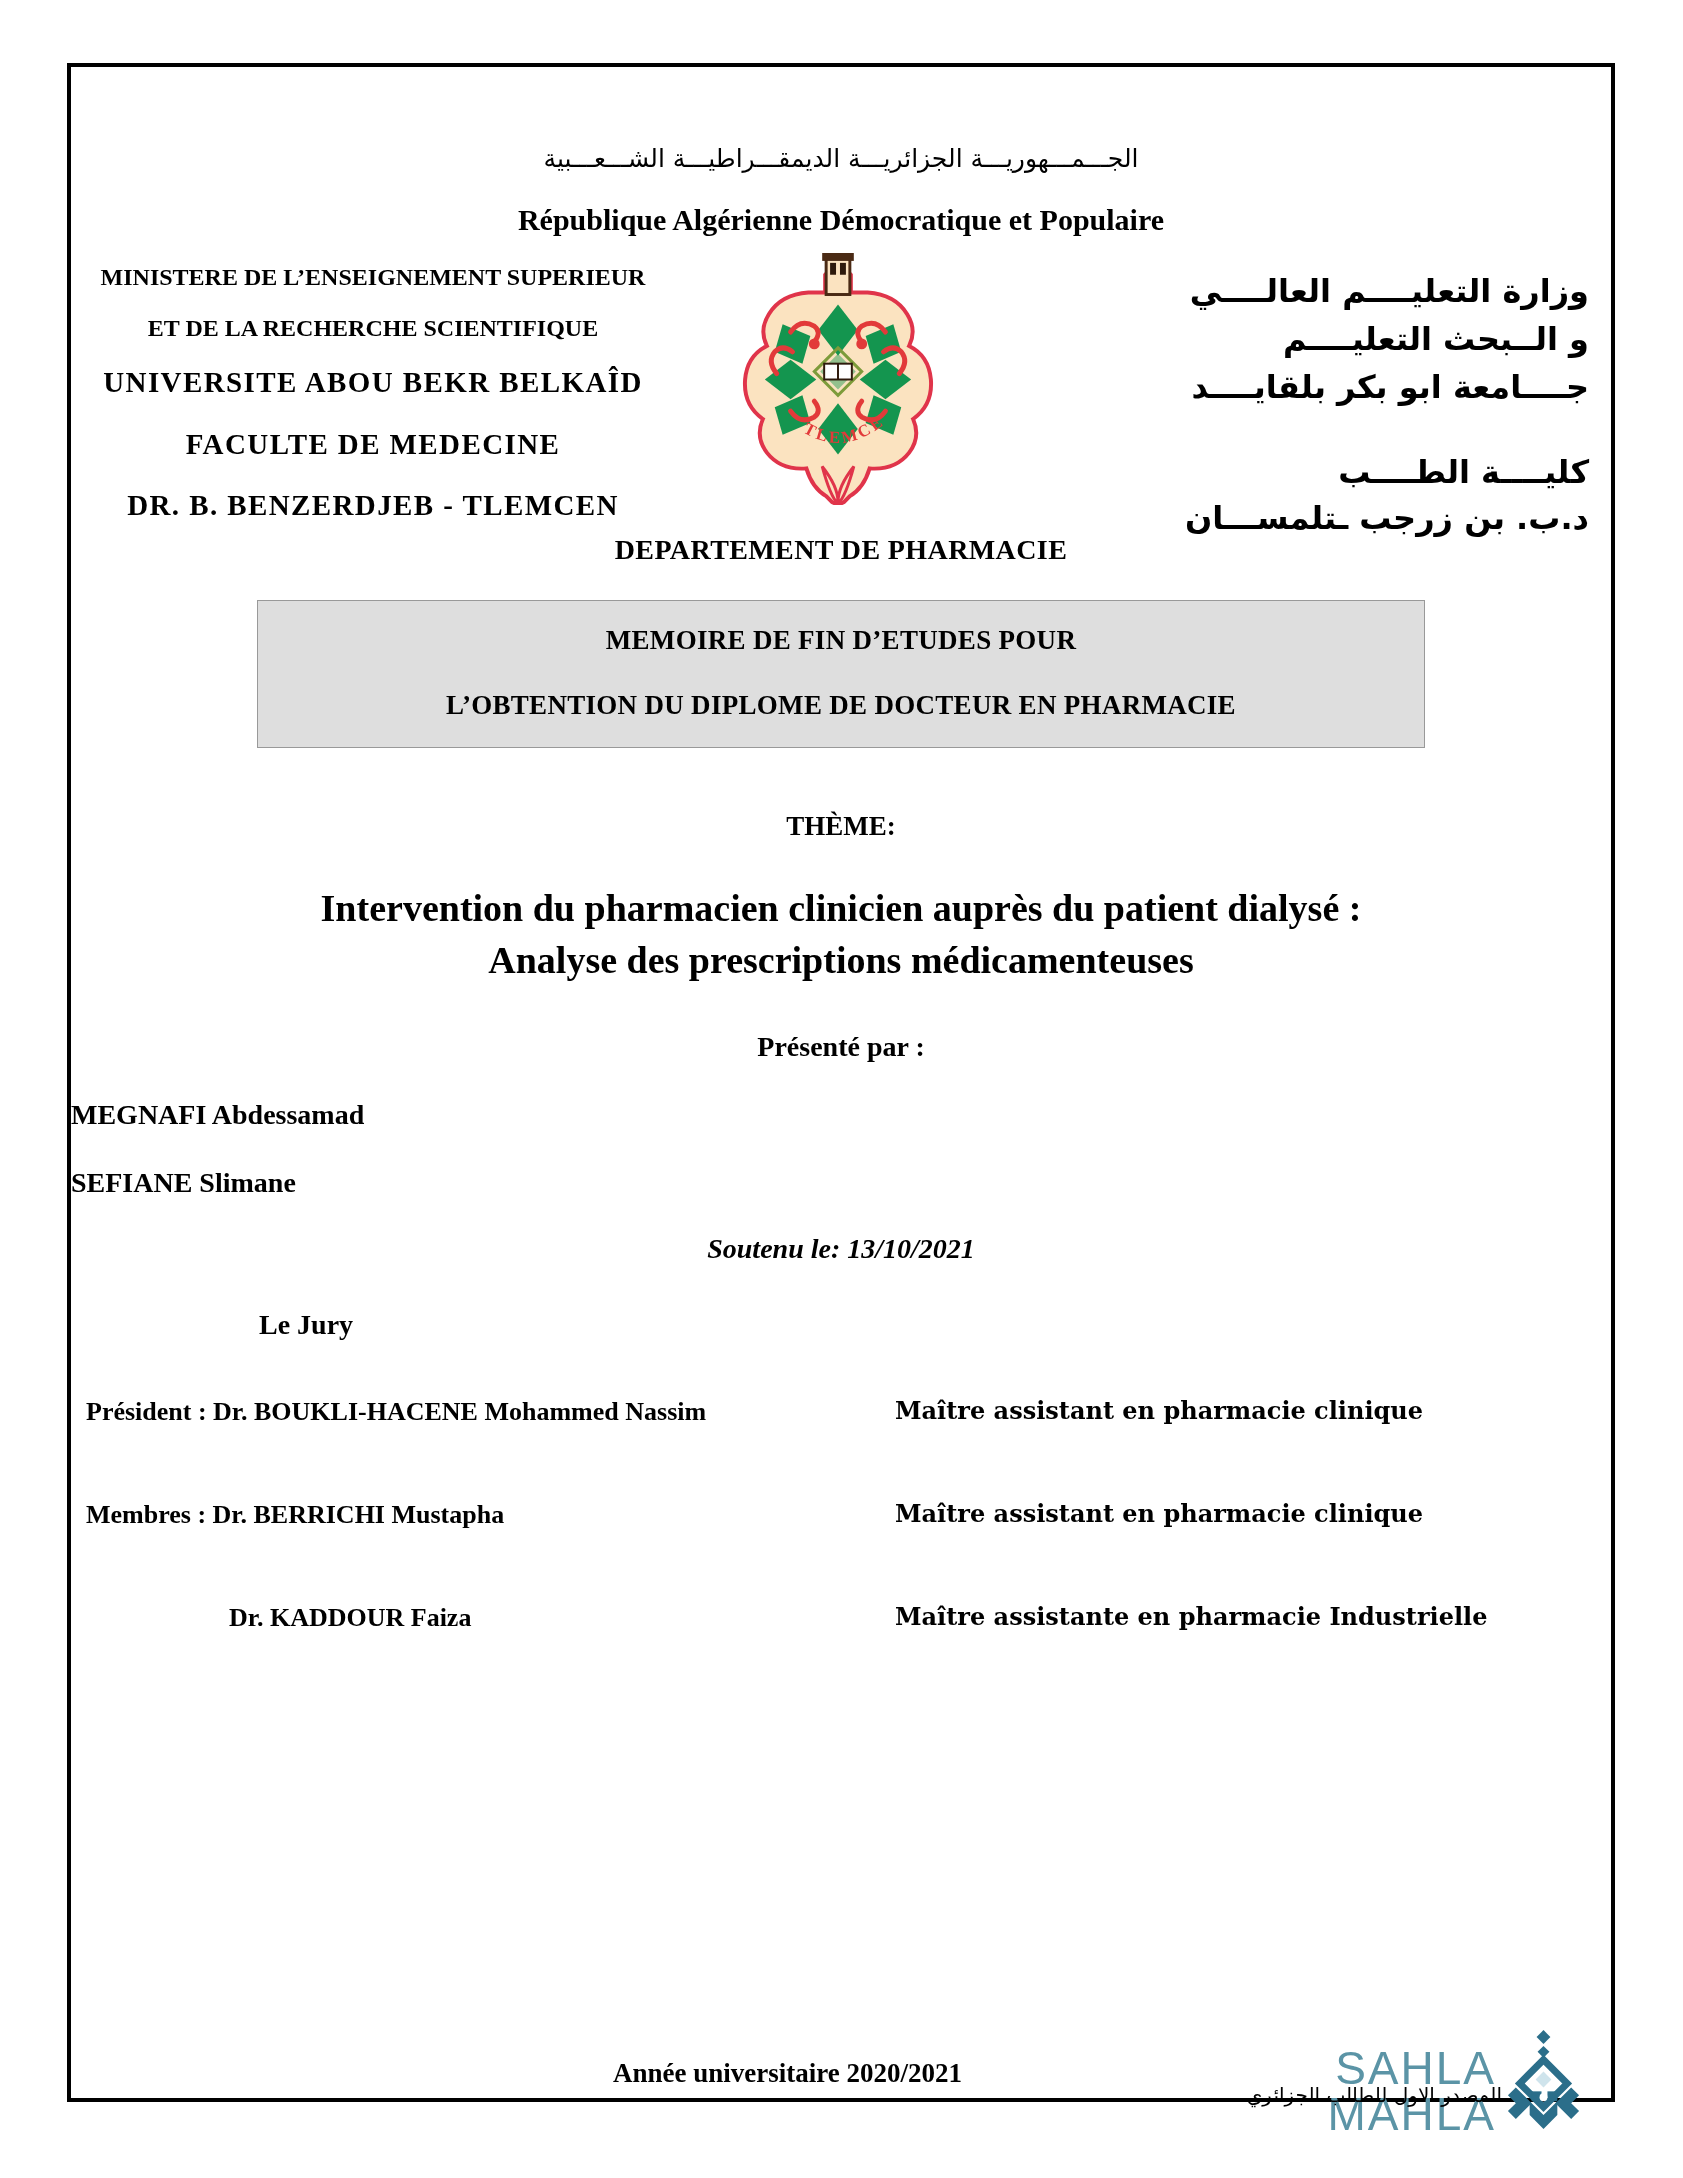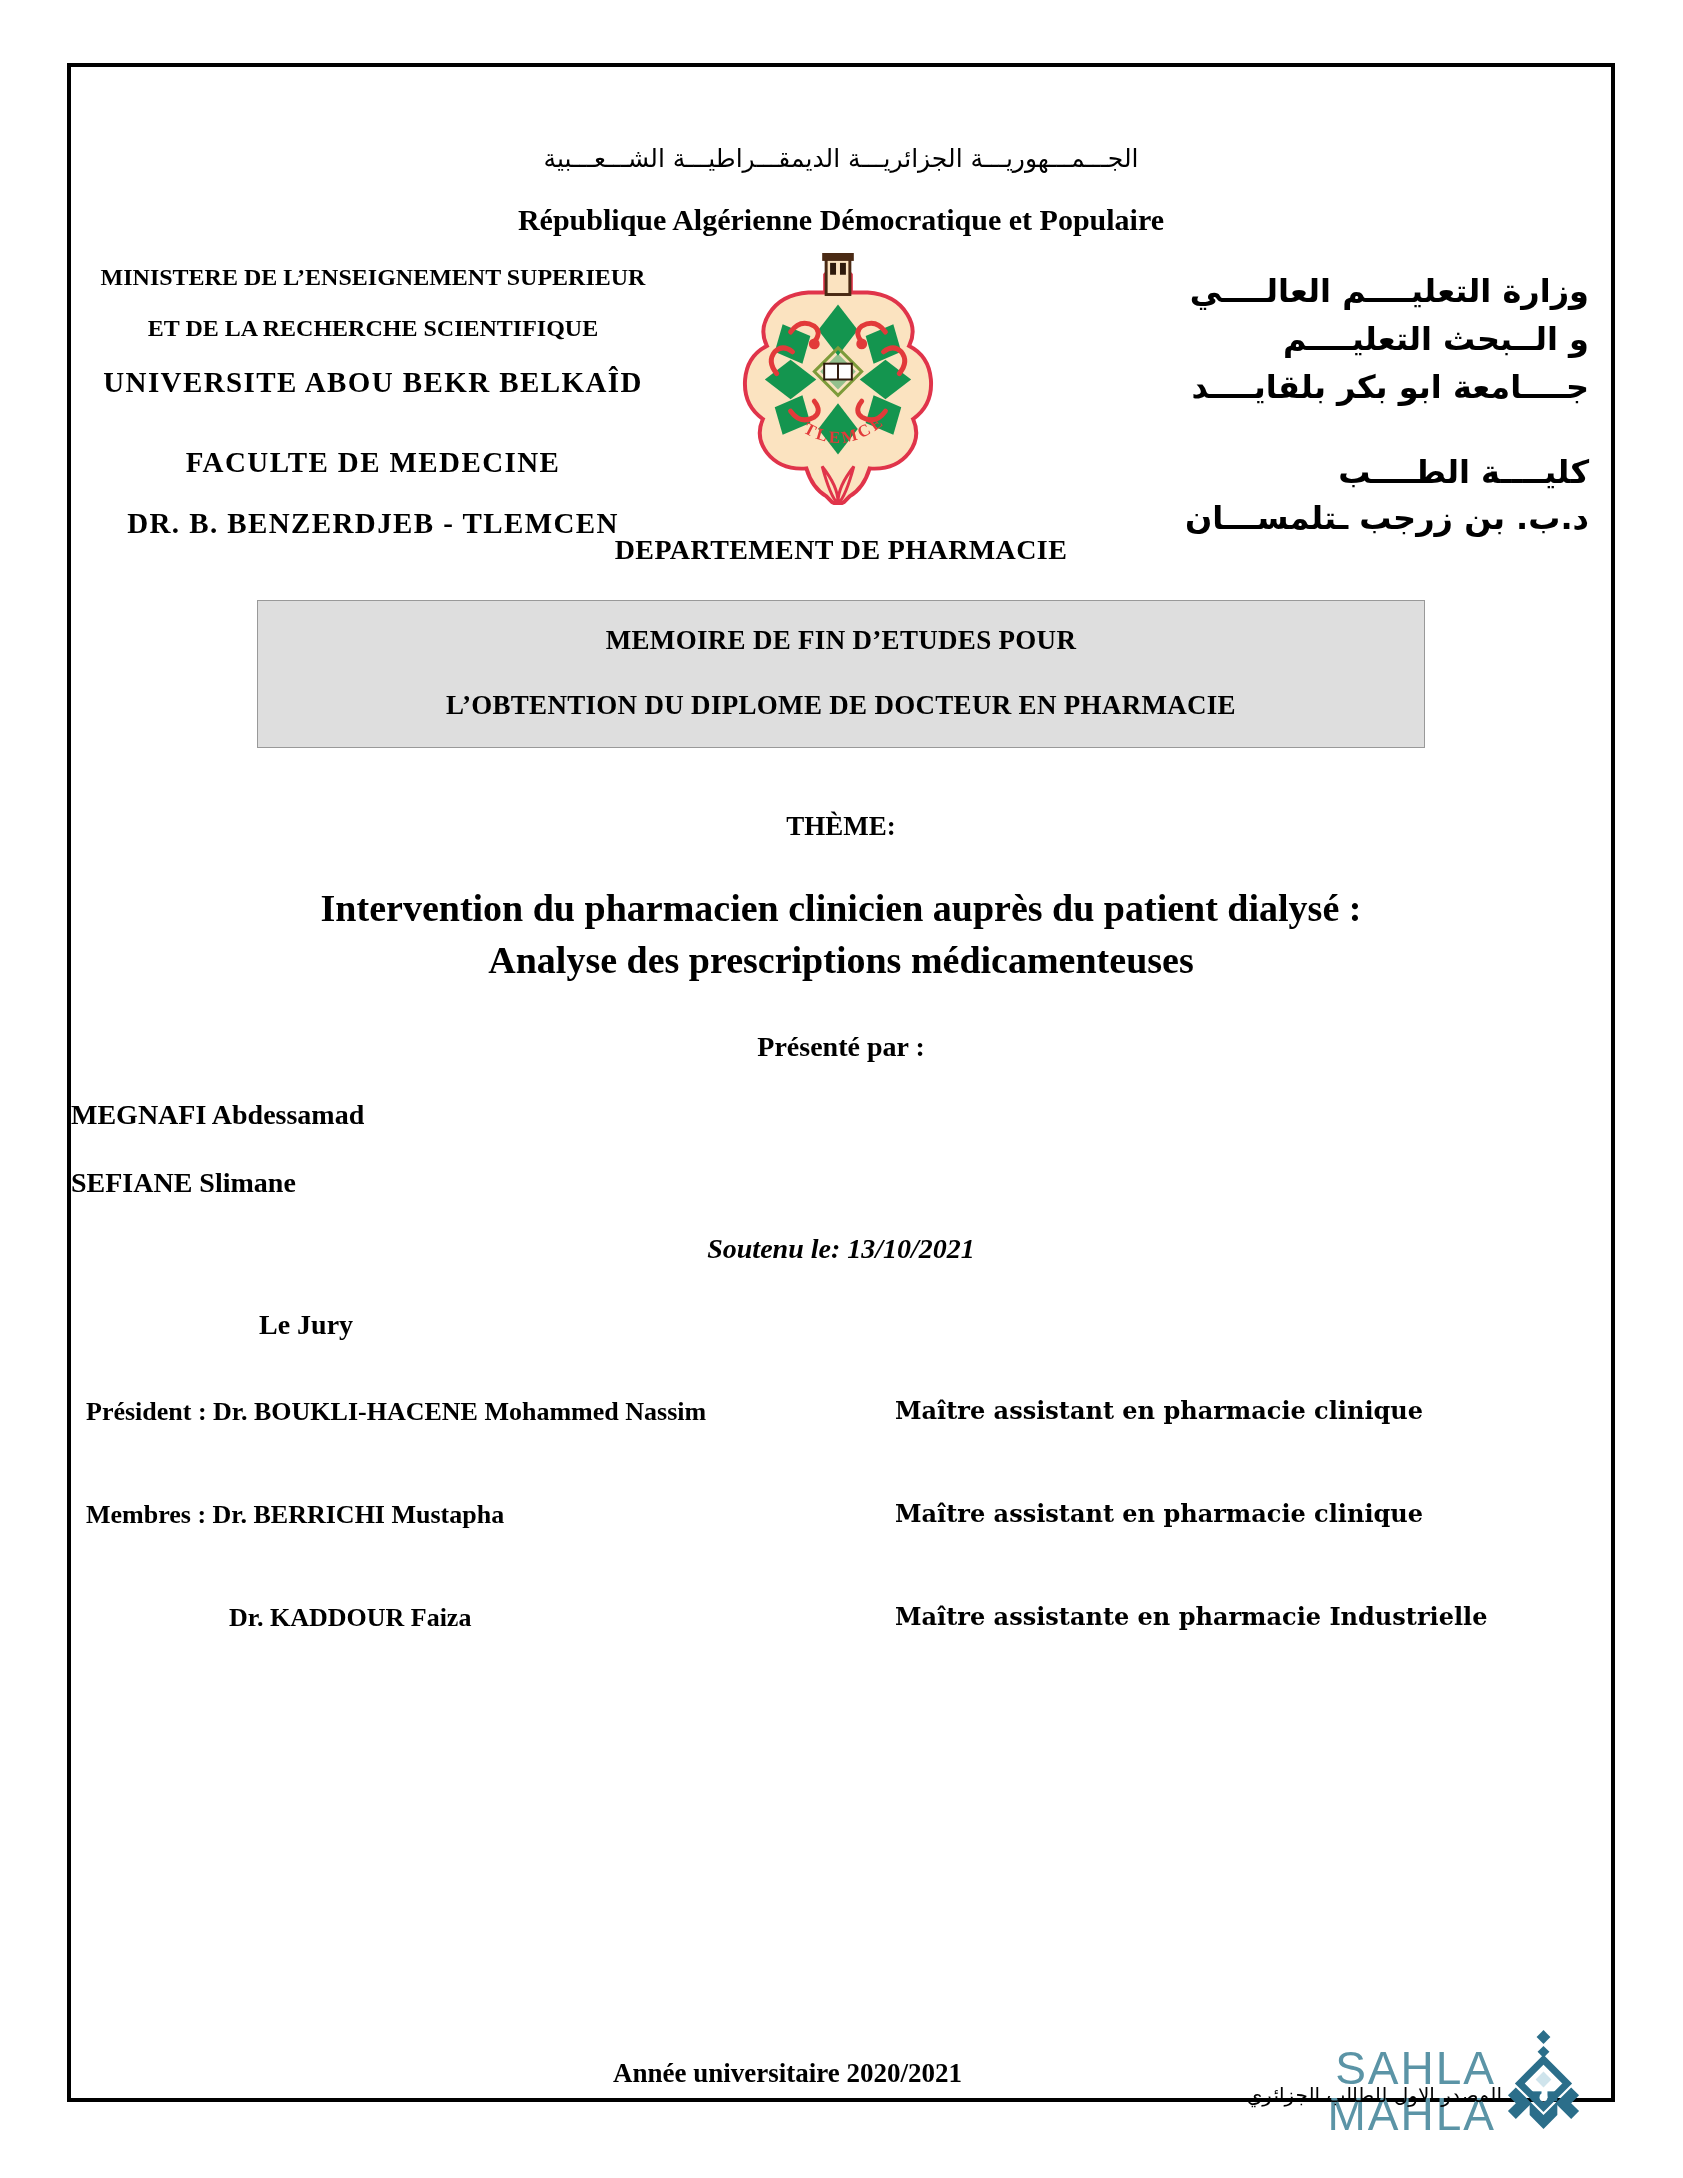--- a/index.html
+++ b/index.html
@@ -53,21 +53,21 @@
     text-align:center;
   }
   .inst-left .l {
     font-weight:bold;
     font-variant:small-caps;
     line-height:1.0;
   }
   .inst-left .l1 { font-size:24px; }
   .inst-left .l2 { font-size:24px; margin-top:27px; }
   .inst-left .l3 { font-size:29px; letter-spacing:1.4px; margin-top:28px; }
-  .inst-left .l4 { font-size:29px; letter-spacing:1.4px; margin-top:51px; }
+  .inst-left .l4 { font-size:29px; letter-spacing:1.4px; margin-top:33px; }
   .inst-left .l5 { font-size:29px; letter-spacing:1.4px; margin-top:32px; }
 
   .inst-logo {
     position:absolute;
     left:648px; top:-12px;
     width:238px; height:252px;
   }
 
   .inst-right {
     position:absolute;

